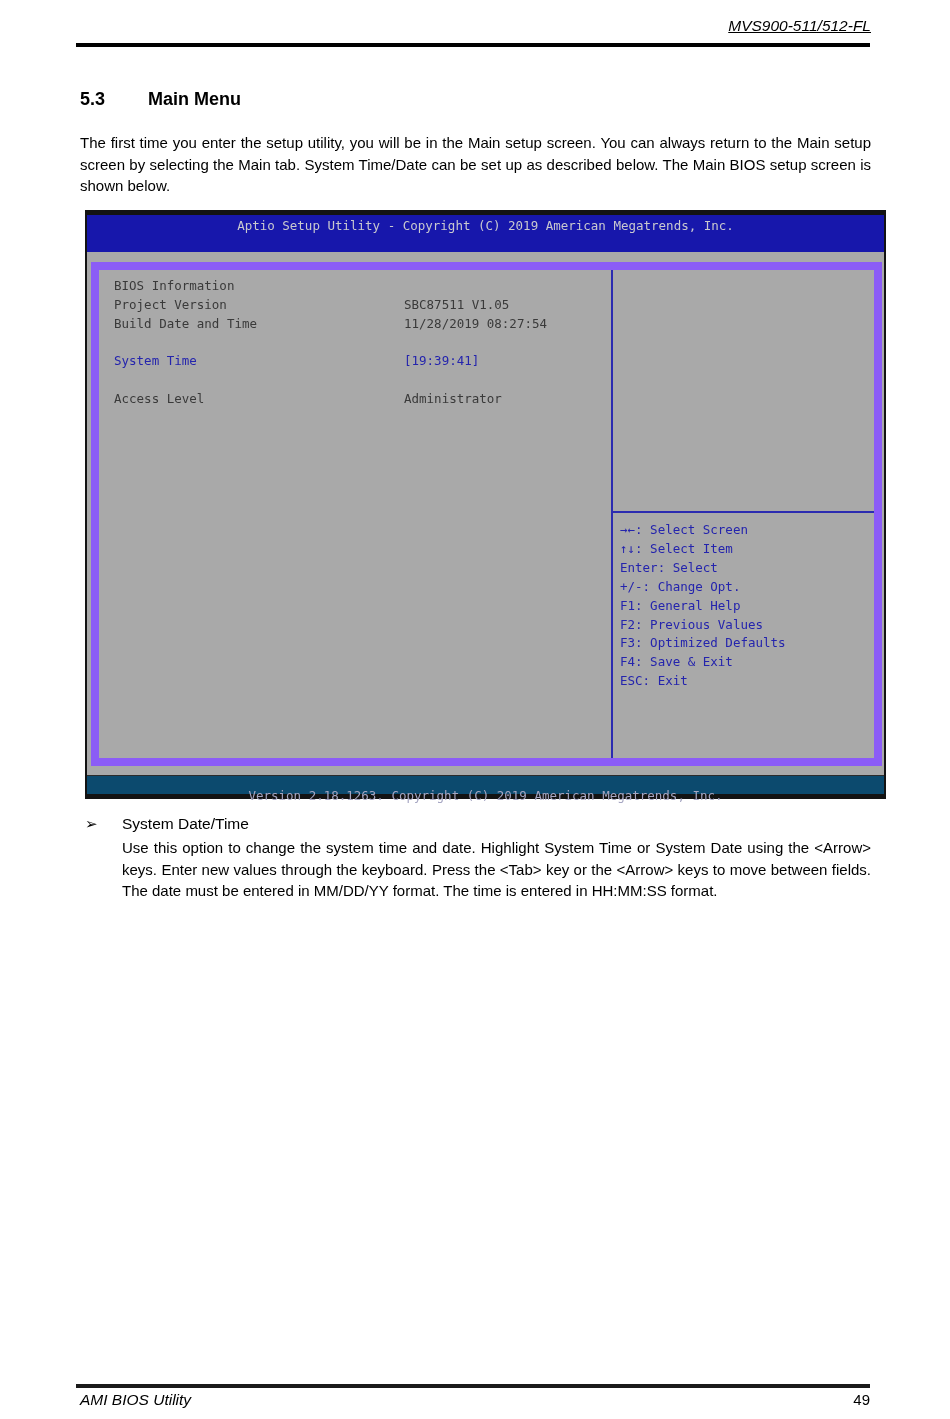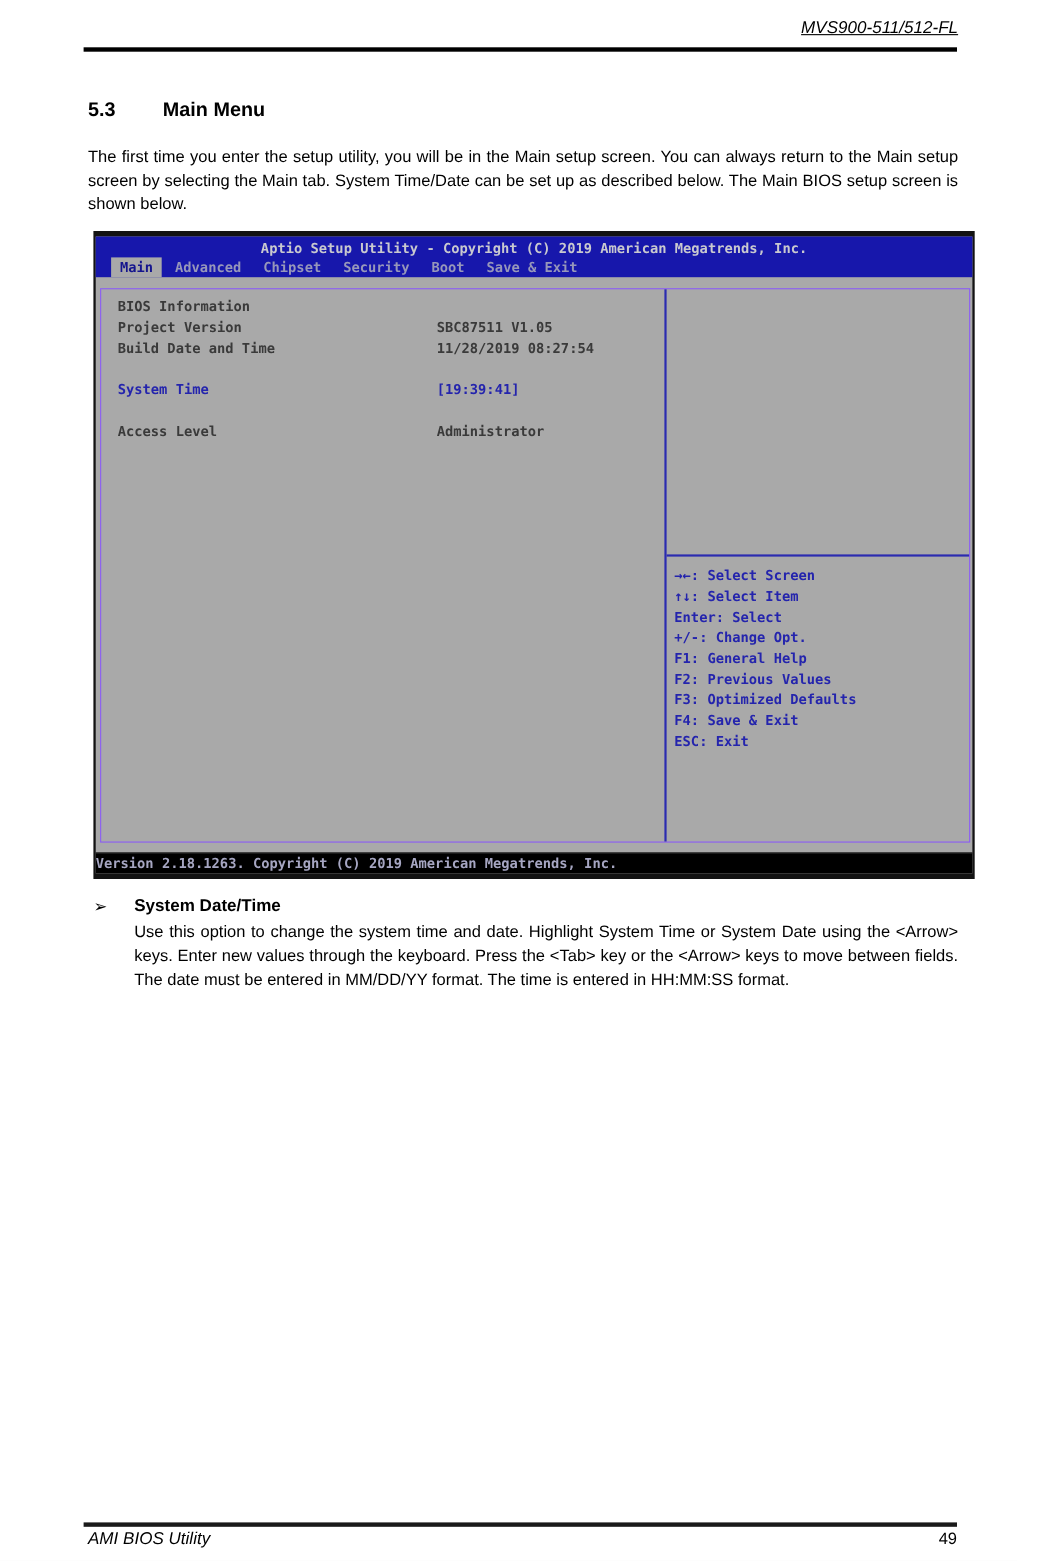--- a/index.html
+++ b/index.html
@@ -11,44 +11,44 @@
   
   .doc-code { position:absolute; top:17px; right:79px; font-style:italic; font-size:15.5px;text-decoration:underline; }
   .top-rule { position:absolute; left:76px; top:43px; width:794px; height:4px; background:#000; }
   .section-heading { position:absolute; left:80px; top:89px; font-size:18px; font-weight:bold; }
   .section-heading .num { display:inline-block; width:68px; }
   .intro { position:absolute; left:80px; top:132px; width:791px; font-size:15px; line-height:21.5px; text-align:justify; }
   
   .bios {
     position:absolute; left:85px; top:210px; width:801px; height:589px;
     background:#a9a9a9; border:solid #131313; border-width:5px 2px 5px 2px;
-    font-family:"DejaVu Sans Mono", monospace; font-size:12.5px; font-weight:bold;
+    font-family:"DejaVu Sans Mono", monospace; font-size:12.5px; font-weight:normal;
   }
   .bios-titlebar { position:relative; height:37px; background:#1717ab; }
   .bios-title { padding-top:3px; text-align:center; color:#c9c9cf; letter-spacing:0; }
   .bios-tabs { position:absolute; left:14px; bottom:0; display:flex; }
   .bios-tab { padding:1px 8px 2px 8px; margin-right:4px; color:#9797ba; white-space:nowrap; }
   .bios-tab.selected { background:#a9a9a9; color:#15158e; }
   .bios-body { position:relative; height:523px; }
-  .panes { position:absolute; left:4px; right:2px; top:10px; bottom:9px; border:1px solid #8b5cf6; }
+  .panes { position:absolute; left:4px; right:2px; top:10px; bottom:9px; border:8px solid #8b5cf6; }
   .divider-v { position:absolute; left:512px; top:0; bottom:0; width:2px; background:#2b2bb0; }
   .divider-h { position:absolute; left:514px; right:0; top:241px; height:2px; background:#2b2bb0; }
   .left-col { position:absolute; left:15px; top:8px; width:492px; color:#3a3a3a; }
   .bios-row { position:relative; height:18.8px; white-space:nowrap; }
   .bios-row .val { position:absolute; left:290px; top:0; }
   .row-highlight { color:#f6f6f0; }
   .row-blue { color:#2424ad; }
   .val-blue { color:#2424ad; }
   .val-sel { color:#f6f6f0; }
   .help-text { position:absolute; left:524px; top:8px; width:244px; color:#2424ad; line-height:18.8px; white-space:pre-line; }
   .hotkeys { position:absolute; left:521px; top:251px; color:#2424ad; line-height:18.9px; white-space:nowrap; }
-  .bios-statusbar { height:19px; background:#000000; border-top:1px solid #2c2c2c; text-align:left; color:#a6a6c2; padding-top:1px; }
+  .bios-statusbar { height:19px; background:#0c4a6e; border-top:1px solid #2c2c2c; text-align:center; color:#a6a6c2; padding-top:12px; }
   
   .note-bullet { position:absolute; left:85px; top:815px; font-size:15px; }
-  .note-title { position:absolute; left:122px; top:815px; font-size:15.5px; font-weight:bold; }
+  .note-title { position:absolute; left:122px; top:815px; font-size:15.5px; font-weight:normal; }
   .note-body { position:absolute; left:122px; top:837px; width:749px; font-size:15px; line-height:21.5px; text-align:justify; }
   
   .bottom-rule { position:absolute; left:76px; top:1384px; width:794px; height:4px; background:#1a1a1a; }
   .footer-left { position:absolute; left:80px; top:1391px; font-style:italic; font-size:15.5px; }
   .footer-page { position:absolute; right:80px; top:1391px; font-size:15px; }
 </style>
 </head>
 <body>
 
 <div class="page">
@@ -59,28 +59,20 @@
   <div class="section-heading">
     <span class="num">5.3</span><span>Main Menu</span>
   </div>
 
   <div class="intro">The first time you enter the setup utility, you will be in the Main setup screen. You can always return to the Main setup screen by selecting the Main tab. System Time/Date can be set up as described below. The Main BIOS setup screen is shown below.</div>
 
   <div class="bios">
 
     <div class="bios-titlebar">
       <div class="bios-title">Aptio Setup Utility - Copyright (C) 2019 American Megatrends, Inc.</div>
-      <div class="bios-tabs">
-        <span class="bios-tab selected">Main</span>
-        <span class="bios-tab">Advanced</span>
-        <span class="bios-tab">Chipset</span>
-        <span class="bios-tab">Security</span>
-        <span class="bios-tab">Boot</span>
-        <span class="bios-tab">Save &amp; Exit</span>
-      </div>
     </div>
 
     <div class="bios-body">
       <div class="panes">
         <div class="divider-v"></div>
         <div class="divider-h"></div>
 
         <div class="left-col">
           <div class="bios-row">
             <span>BIOS Information</span>

